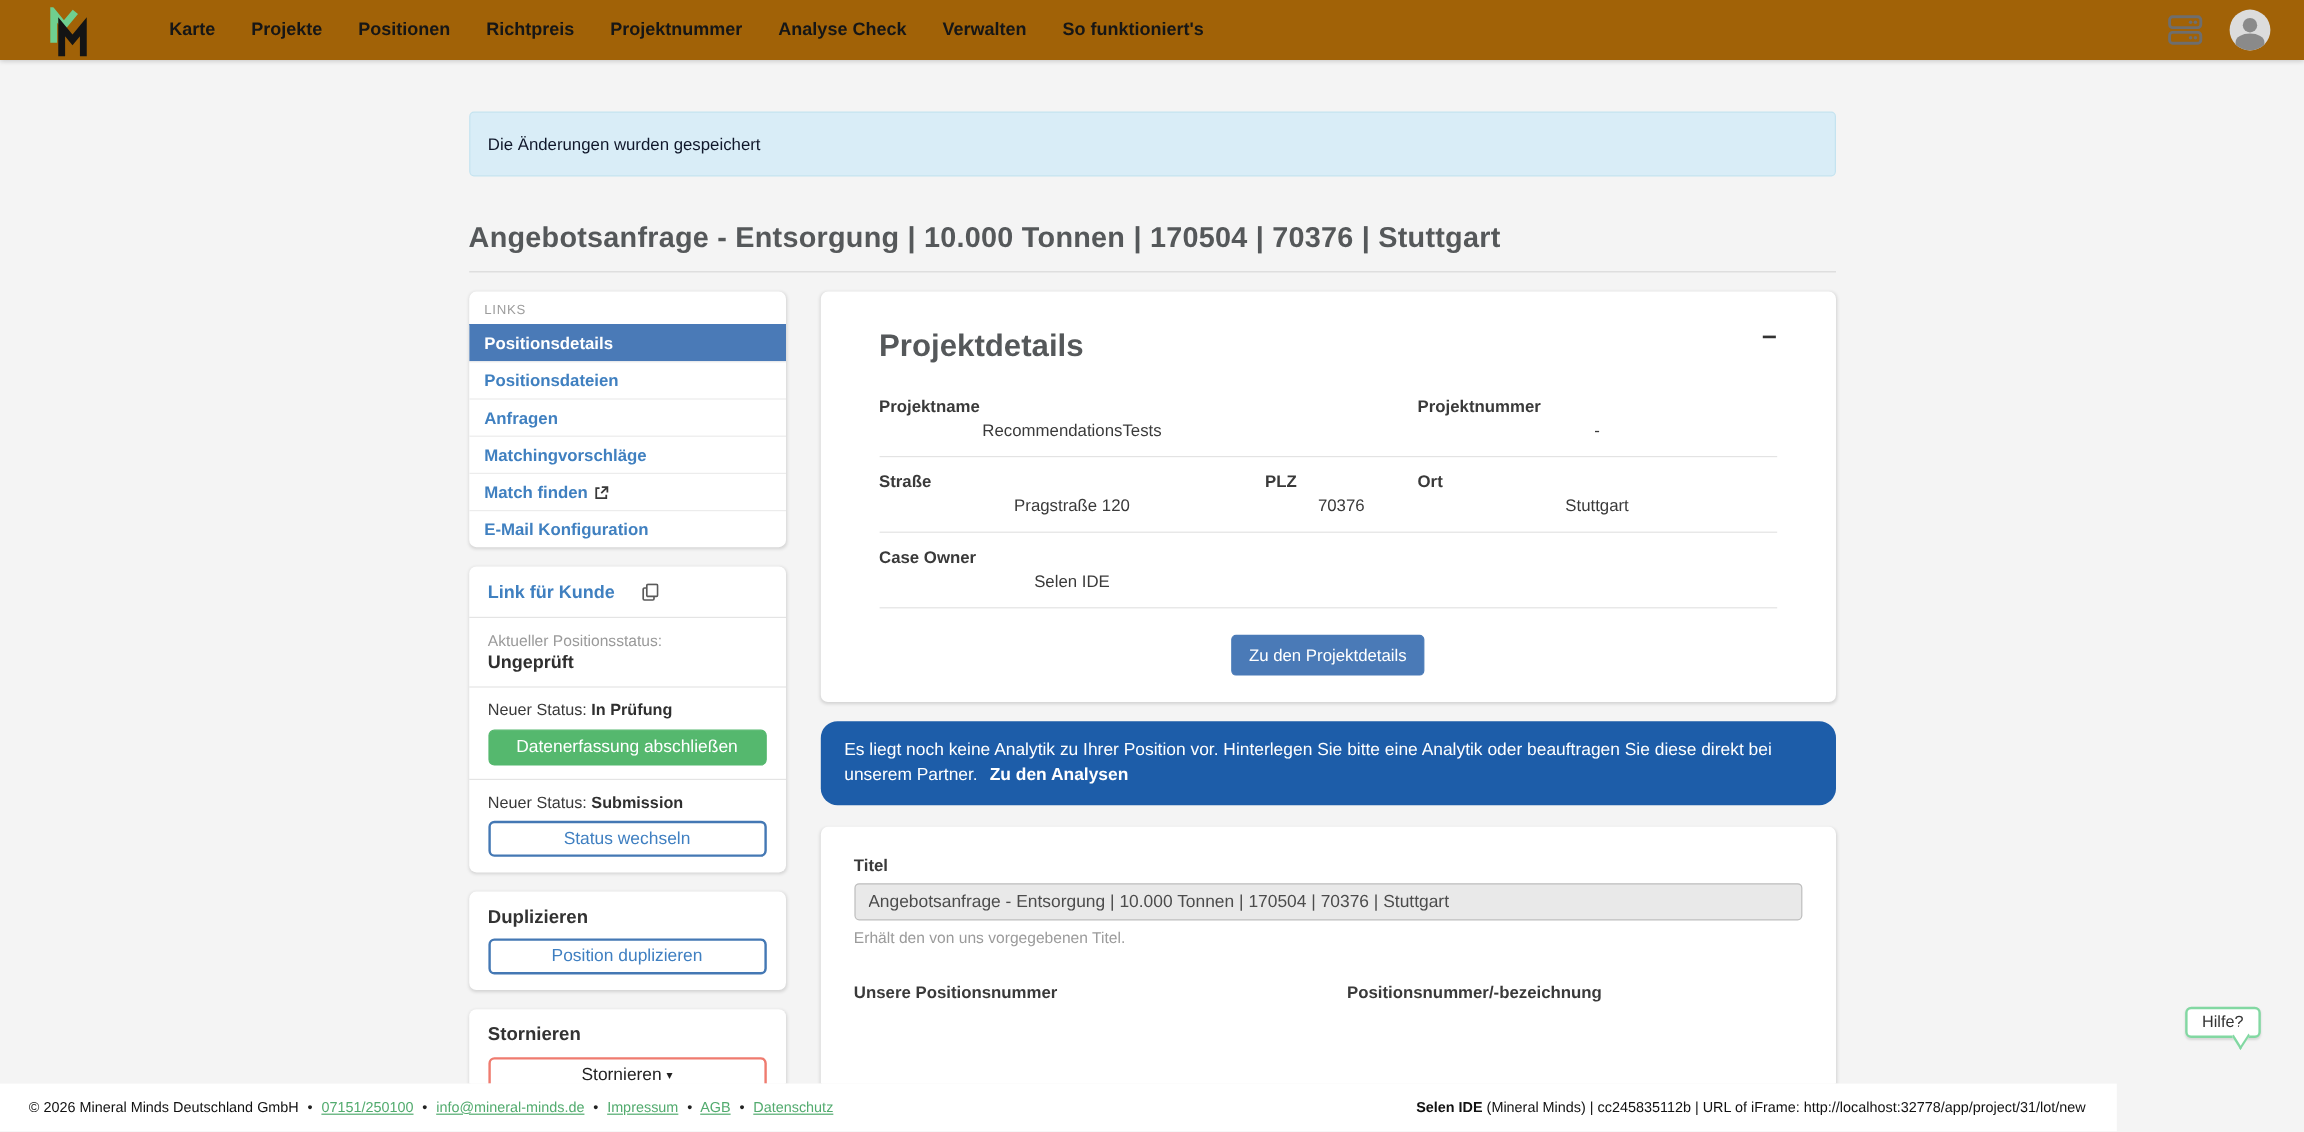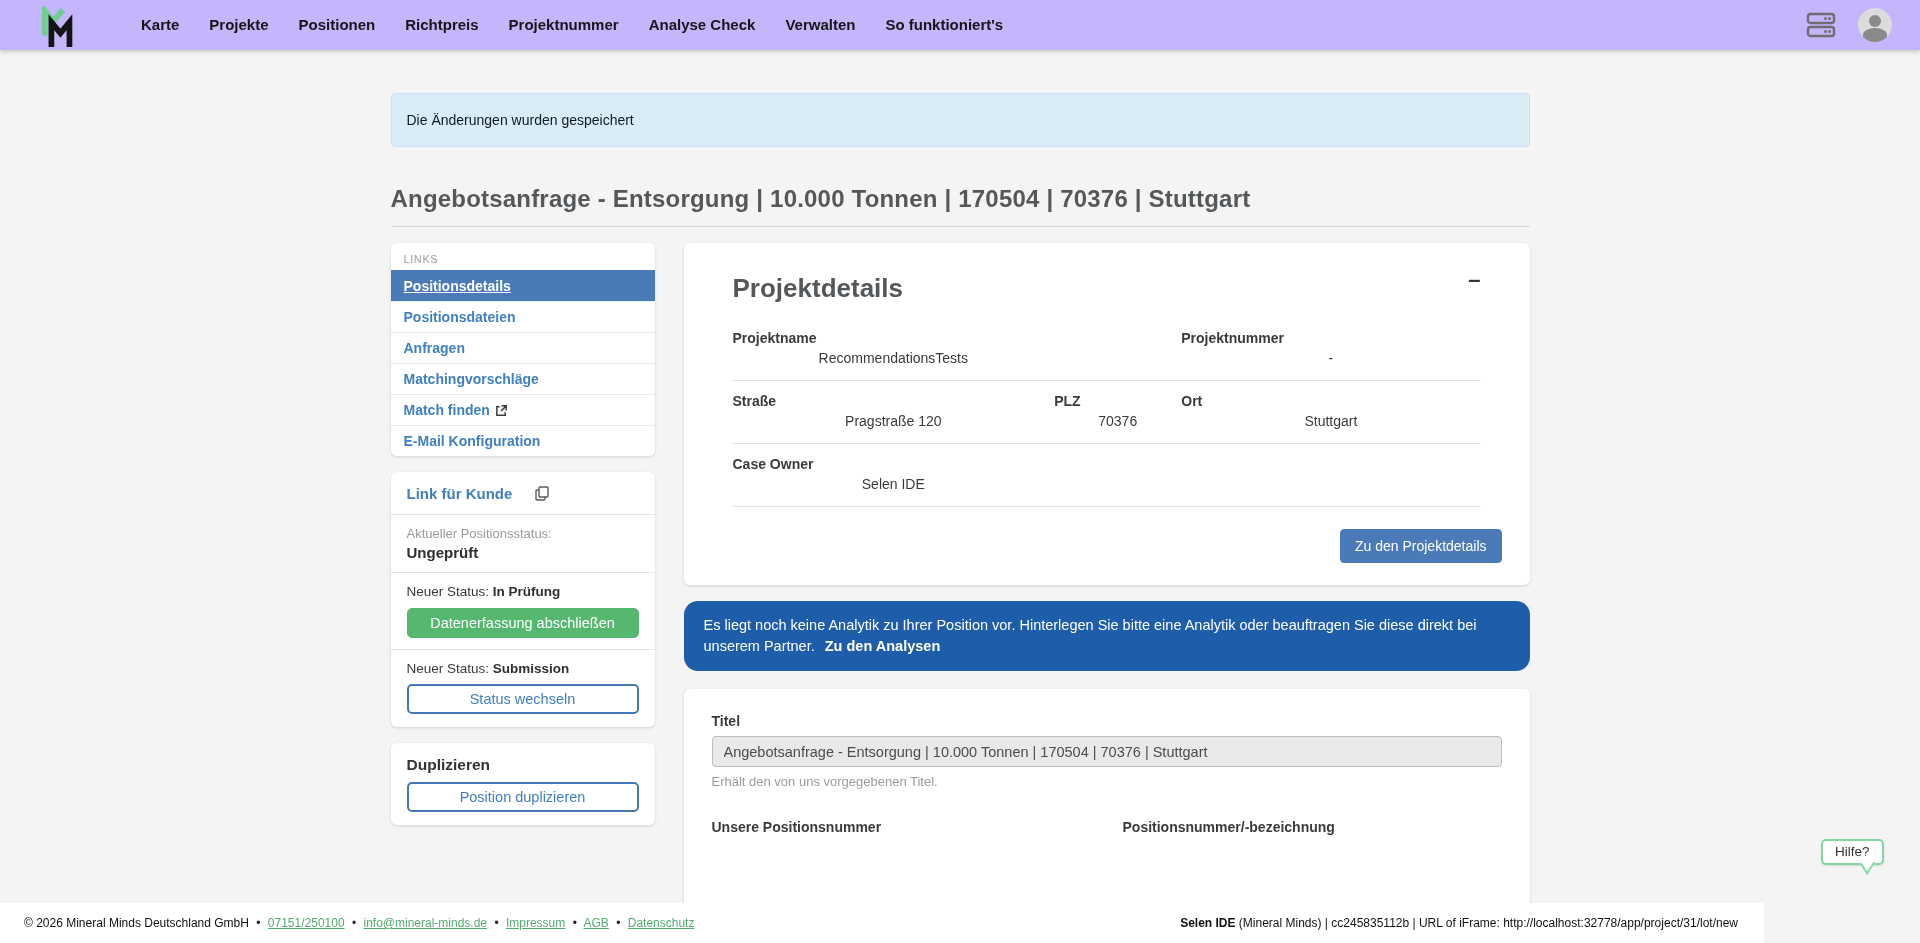--- a/index.html
+++ b/index.html
@@ -1,20 +1,20 @@
 <!DOCTYPE html>
 <html><head>
 <meta charset="utf-8">
 <style>
   * { margin:0; padding:0; box-sizing:border-box; }
   html,body { width:1920px; height:943px; overflow:hidden; }
   body { font-family:"Liberation Sans", sans-serif; background:#f4f4f4; position:relative; }
 
   
-  .topnav { position:relative; z-index:5; height:50px; background:#c4b5fd; display:flex; align-items:center;
+  .topnav { position:relative; z-index:5; height:50px; background:#a16207; display:flex; align-items:center;
             box-shadow:0 2px 4px rgba(0,0,0,.18); padding:0 28px 0 40px; }
   .logo { width:38px; height:42px; margin-top:4px; flex:0 0 auto; }
   .nav-items { display:flex; align-items:center; gap:30px; margin-left:63px; list-style:none; }
   .nav-items a { font-size:15px; font-weight:600; color:#161616; text-decoration:none; cursor:pointer; }
   .nav-right { margin-left:auto; display:flex; align-items:center; gap:22px; }
   .srv-icon { width:30px; height:30px; }
   .avatar { width:34px; height:34px; border-radius:50%; background:#dcdcdc; overflow:hidden; position:relative; }
   .avatar .head { position:absolute; left:50%; top:7px; transform:translateX(-50%); width:12px; height:12px; border-radius:50%; background:#8a8a8a; }
   .avatar .bodyp { position:absolute; left:50%; top:20px; transform:translateX(-50%); width:24px; height:14px; border-radius:50% 50% 0 0; background:#8a8a8a; }
 
@@ -32,21 +32,21 @@
   aside { width:264px; flex:0 0 264px; }
   .maincol { flex:1; }
 
   .card { background:#fff; border-radius:6px; box-shadow:0 1px 3px rgba(0,0,0,.14); }
 
   
   .links-card { overflow:hidden; }
   .links-head { font-size:11px; color:#9d9d9d; letter-spacing:.6px; padding:10px 13px 5px; }
   .side-link { display:block; font-size:14px; font-weight:600; color:#4080c0; text-decoration:none;
                padding:7px 13px; border-top:1px solid #ececec; cursor:pointer; }
-  .side-link.active { background:#4a7ab7; color:#fff; border-top-color:#4a7ab7;text-decoration:underline; }
+  .side-link.active { background:#4a7ab7; color:#fff; border-top-color:#4a7ab7; }
   .ext-ic { display:inline-block; vertical-align:-2px; margin-left:5px; }
 
   .side-card { margin-top:16px; padding:13px 16px; }
   .cust-link { font-size:15px; font-weight:600; color:#4080c0; text-decoration:none; display:inline-flex; align-items:center; gap:23px; cursor:pointer; }
   .hdivider { border:none; border-top:1px solid #e4e4e4; margin:11px -16px; }
   .muted { font-size:13px; color:#9a9a9a; }
   .status-val { font-size:15px; font-weight:700; color:#2f2f2f; margin-top:3px; }
   .new-status { font-size:13.5px; color:#3a3a3a; }
   .new-status b { color:#2f2f2f; }
   .btn { display:block; width:100%; text-align:center; border-radius:5px; font-size:14.5px; cursor:pointer;
@@ -64,21 +64,21 @@
   .pd-title { font-size:26px; font-weight:700; color:#55585a; }
   .collapse-ic { font-size:22px; font-weight:700; color:#333; line-height:14px; cursor:pointer; user-select:none; }
   .pd-fields { margin-top:24px; }
   .pd-row { display:grid; grid-template-columns:43% 17% 40%; padding:10px 0 12px; border-bottom:1px solid #e3e3e3; }
   .pd-row:first-child { padding-top:0; }
   .pd-label { font-size:14px; font-weight:700; color:#3a3a3a; line-height:20px; }
   .pd-value { font-size:14px; color:#3a3a3a; line-height:20px;text-align:center; }
   .col3 { grid-column:3; grid-row:1; }
   .col2 { grid-column:2; grid-row:1; }
   .col1 { grid-column:1; grid-row:1; }
-  .pd-btn-row { display:flex; justify-content:flex-end; margin-top:22px; }
+  .pd-btn-row { display:flex; justify-content:center; margin-top:22px; }
   .btn-blue { background:#4a7ab7; border:1px solid #4a7ab7; color:#fff; border-radius:4px; font-size:14px;
               padding:8px 14px; cursor:pointer; font-family:"Liberation Sans", sans-serif; }
 
   
   .analytics { margin-top:16px; background:#1d5da9; border-radius:14px; color:#fff; font-size:14.5px;
                line-height:21px; padding:14px 20px; }
   .analytics a { color:#fff; font-weight:700; text-decoration:none; margin-left:6px; cursor:pointer; }
 
   
   .form-card { margin-top:18px; padding:24px 28px; height:420px; }
@@ -182,20 +182,24 @@
           <hr class="hdivider">
           <div class="new-status"><span>Neuer Status: </span><b>Submission</b></div>
           <button class="btn btn-outline-blue">Status wechseln</button>
         </div>
 
         <div class="card side-card">
           <div class="side-card-title">Duplizieren</div>
           <button class="btn btn-outline-blue">Position duplizieren</button>
         </div>
 
+        <div class="card side-card">
+          <div class="side-card-title">Stornieren</div>
+          <button class="btn btn-outline-red"><span>Stornieren</span><span class="caret">▾</span></button>
+        </div>
 
       </aside>
 
       <div class="maincol">
 
         <div class="card proj-card">
           <div class="pd-inner">
             <div class="pd-head">
               <div class="pd-title">Projektdetails</div>
               <span class="collapse-ic">–</span>

